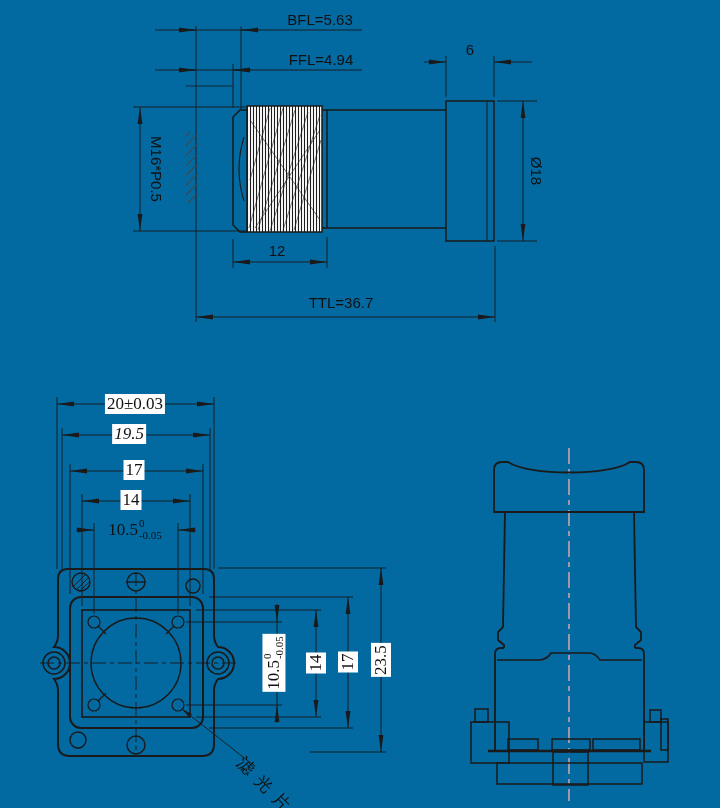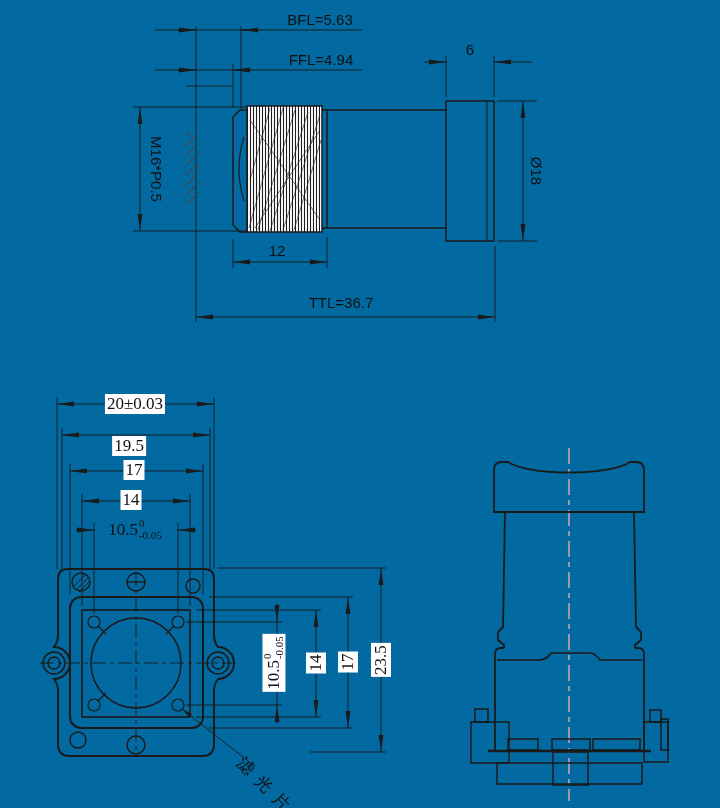--- a/index.html
+++ b/index.html
@@ -241,21 +241,21 @@
 
 <div class="lbl sans" style="left:320px;top:19px;">BFL=5.63</div>
 <div class="lbl sans" style="left:321px;top:59px;">FFL=4.94</div>
 <div class="lbl sans" style="left:470px;top:49px;">6</div>
 <div class="lbl sans rotCW" style="left:156px;top:169px;">M16*P0.5</div>
 <div class="lbl sans rotCW" style="left:536px;top:171px;">Ø18</div>
 <div class="lbl sans" style="left:277px;top:250px;">12</div>
 <div class="lbl sans" style="left:341px;top:302px;text-align:right;">TTL=36.7</div>
 
 <div class="lbl serif" style="left:135px;top:404px;text-align:right;">20±0.03</div>
-<div class="lbl serif" style="left:129px;top:446px;">19.5</div>
+<div class="lbl serif" style="left:129px;top:434px;font-style:italic;">19.5</div>
 <div class="lbl serif" style="left:134px;top:470px;">17</div>
 <div class="lbl serif" style="left:131px;top:500px;">14</div>
 <div class="lbl serif noBg" style="left:135px;top:530px;">
   <span class="tolWrap">
     <span>10.5</span>
     <span class="tolStack">
       <span>0</span>
       <span>-0.05</span>
     </span>
   </span>

